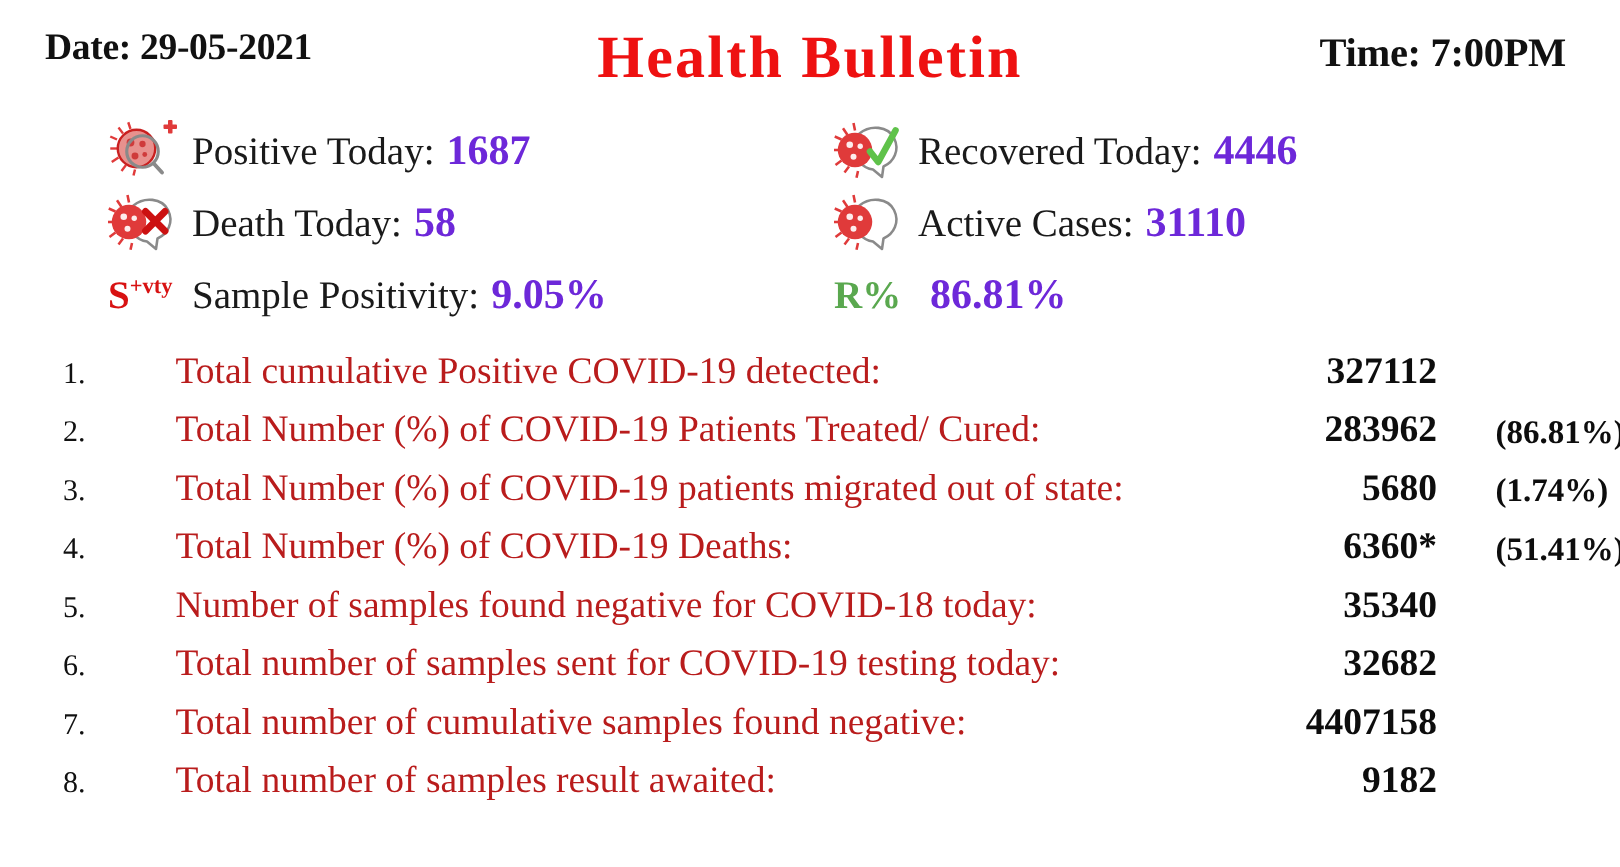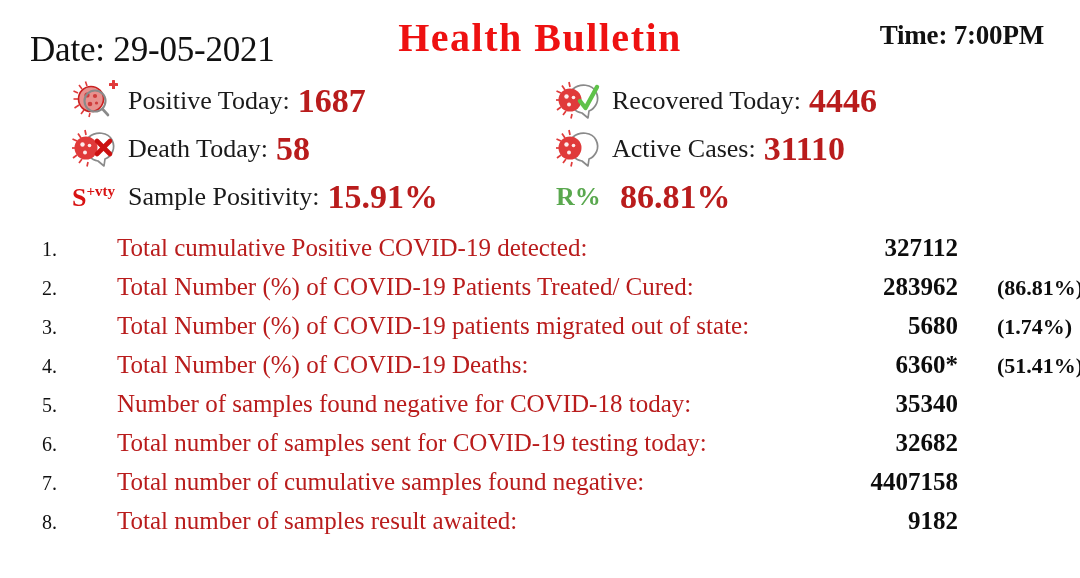--- a/index.html
+++ b/index.html
@@ -18,23 +18,23 @@
 
   
   .header {
     position: absolute;
     left: 0; top: 14px;
     width: 1080px;
     height: 48px;
   }
   .hdr-date {
     position: absolute;
-    left: 30px; top: 16px;
-    font-size: 35px;
-    font-weight: normal;
+    left: 30px; top: 4px;
+    font-size: 25px;
+    font-weight: bold;
     letter-spacing: -0.2px;
     white-space: nowrap;
   }
   .hdr-title {
     position: absolute;
     left: 0; top: 0;
     width: 1080px;
     text-align: center;
     font-size: 40px;
     font-weight: bold;
@@ -78,25 +78,25 @@
     display: flex;
     align-items: center;
     justify-content: flex-start;
   }
   .stat-label {
     font-size: 26px;
     white-space: nowrap;
     color: #1a1a1a;
   }
   .stat-value {
-    font-size: 34px;
+    font-size: 28px;
     font-weight: bold;
     white-space: nowrap;
     margin-left: 8px;
-    color: #b91c1c;
+    color: #6d28d9;
   }
 
   
   .glyph-spos {
     font-size: 26px;
     font-weight: bold;
     color: #d81212;
     line-height: 1;
     white-space: nowrap;
     font-family: "Liberation Serif", serif;
@@ -225,21 +225,21 @@
     <span class="stat-value">58</span>
   </div>
 
   <div class="stat stat-col-left stat-r3">
     <span class="stat-icon">
       <span class="glyph-spos">
         <span>S</span><sup>+vty</sup>
       </span>
     </span>
     <span class="stat-label">Sample Positivity:</span>
-    <span class="stat-value">15.91%</span>
+    <span class="stat-value">9.05%</span>
   </div>
 
   <div class="stat stat-col-right stat-r1">
     <span class="stat-icon">
       <svg width="50" height="42" viewBox="0 0 50 42">
         <path d="M17 9 C24 3 36 4 40 12 C44 20 40 28 33 31 L32 38 L26 33 C19 32 14 26 14 20 Z" fill="#ffffff" stroke="#8a8a8a" stroke-width="1.7" stroke-linejoin="round"></path>
         <g stroke="#e03a3a" stroke-width="1.7" fill="none">
           <line x1="5" y1="13" x2="0.5" y2="11"></line>
             <line x1="4" y1="20" x2="0" y2="20"></line>
           <line x1="5" y1="27" x2="1" y2="30"></line>

